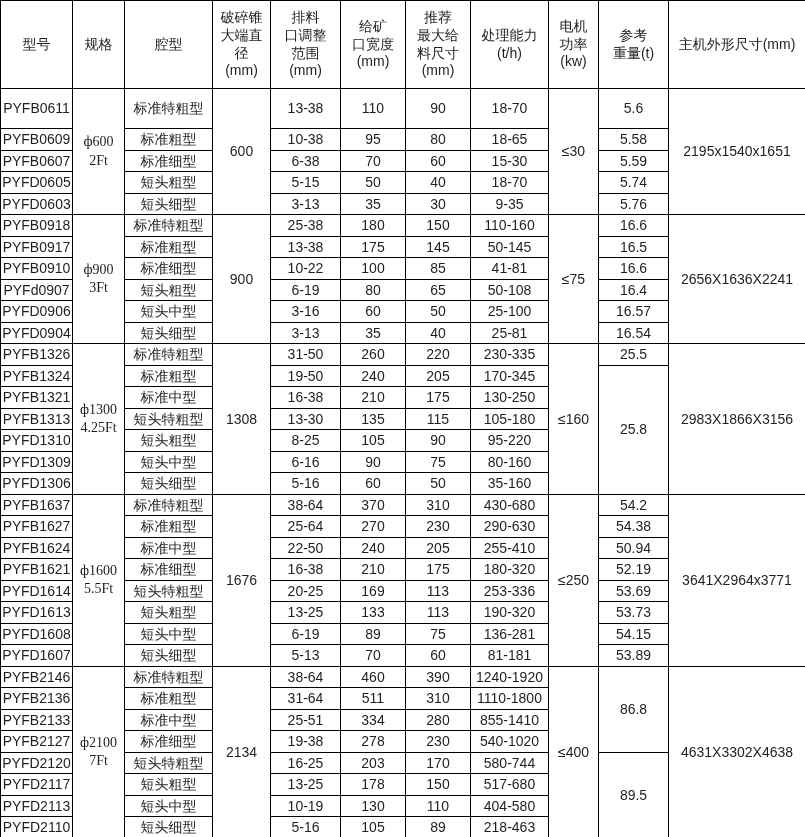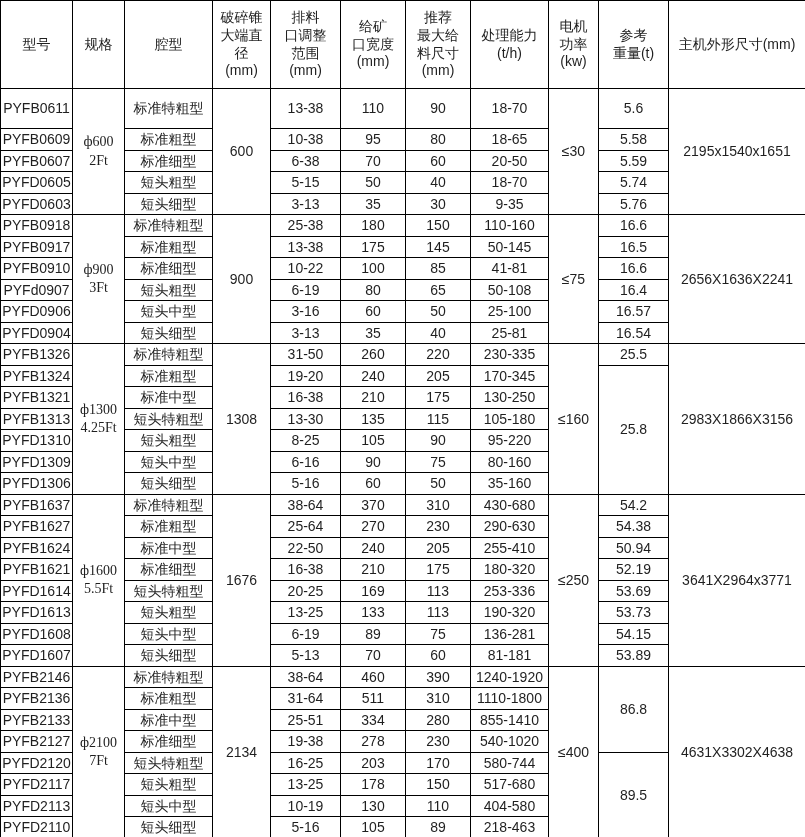--- a/index.html
+++ b/index.html
@@ -114,21 +114,21 @@
         <td class="max-feed">80</td>
         <td class="capacity">18-65</td>
         <td class="weight">5.58</td>
       </tr>
       <tr>
         <td class="model">PYFB0607</td>
         <td class="cavity">标准细型</td>
         <td class="discharge">6-38</td>
         <td class="feed-width">70</td>
         <td class="max-feed">60</td>
-        <td class="capacity">20-50</td>
+        <td class="capacity">15-30</td>
         <td class="weight">5.59</td>
       </tr>
       <tr>
         <td class="model">PYFD0605</td>
         <td class="cavity">短头粗型</td>
         <td class="discharge">5-15</td>
         <td class="feed-width">50</td>
         <td class="max-feed">40</td>
         <td class="capacity">18-70</td>
         <td class="weight">5.74</td>
@@ -211,21 +211,21 @@
         <td class="feed-width">260</td>
         <td class="max-feed">220</td>
         <td class="capacity">230-335</td>
         <td class="power" rowspan="7">≤160</td>
         <td class="weight">25.5</td>
         <td class="dimensions" rowspan="7">2983X1866X3156</td>
       </tr>
       <tr>
         <td class="model">PYFB1324</td>
         <td class="cavity">标准粗型</td>
-        <td class="discharge">19-20</td>
+        <td class="discharge">19-50</td>
         <td class="feed-width">240</td>
         <td class="max-feed">205</td>
         <td class="capacity">170-345</td>
         <td class="weight" rowspan="6">25.8</td>
       </tr>
       <tr>
         <td class="model">PYFB1321</td>
         <td class="cavity">标准中型</td>
         <td class="discharge">16-38</td>
         <td class="feed-width">210</td>

